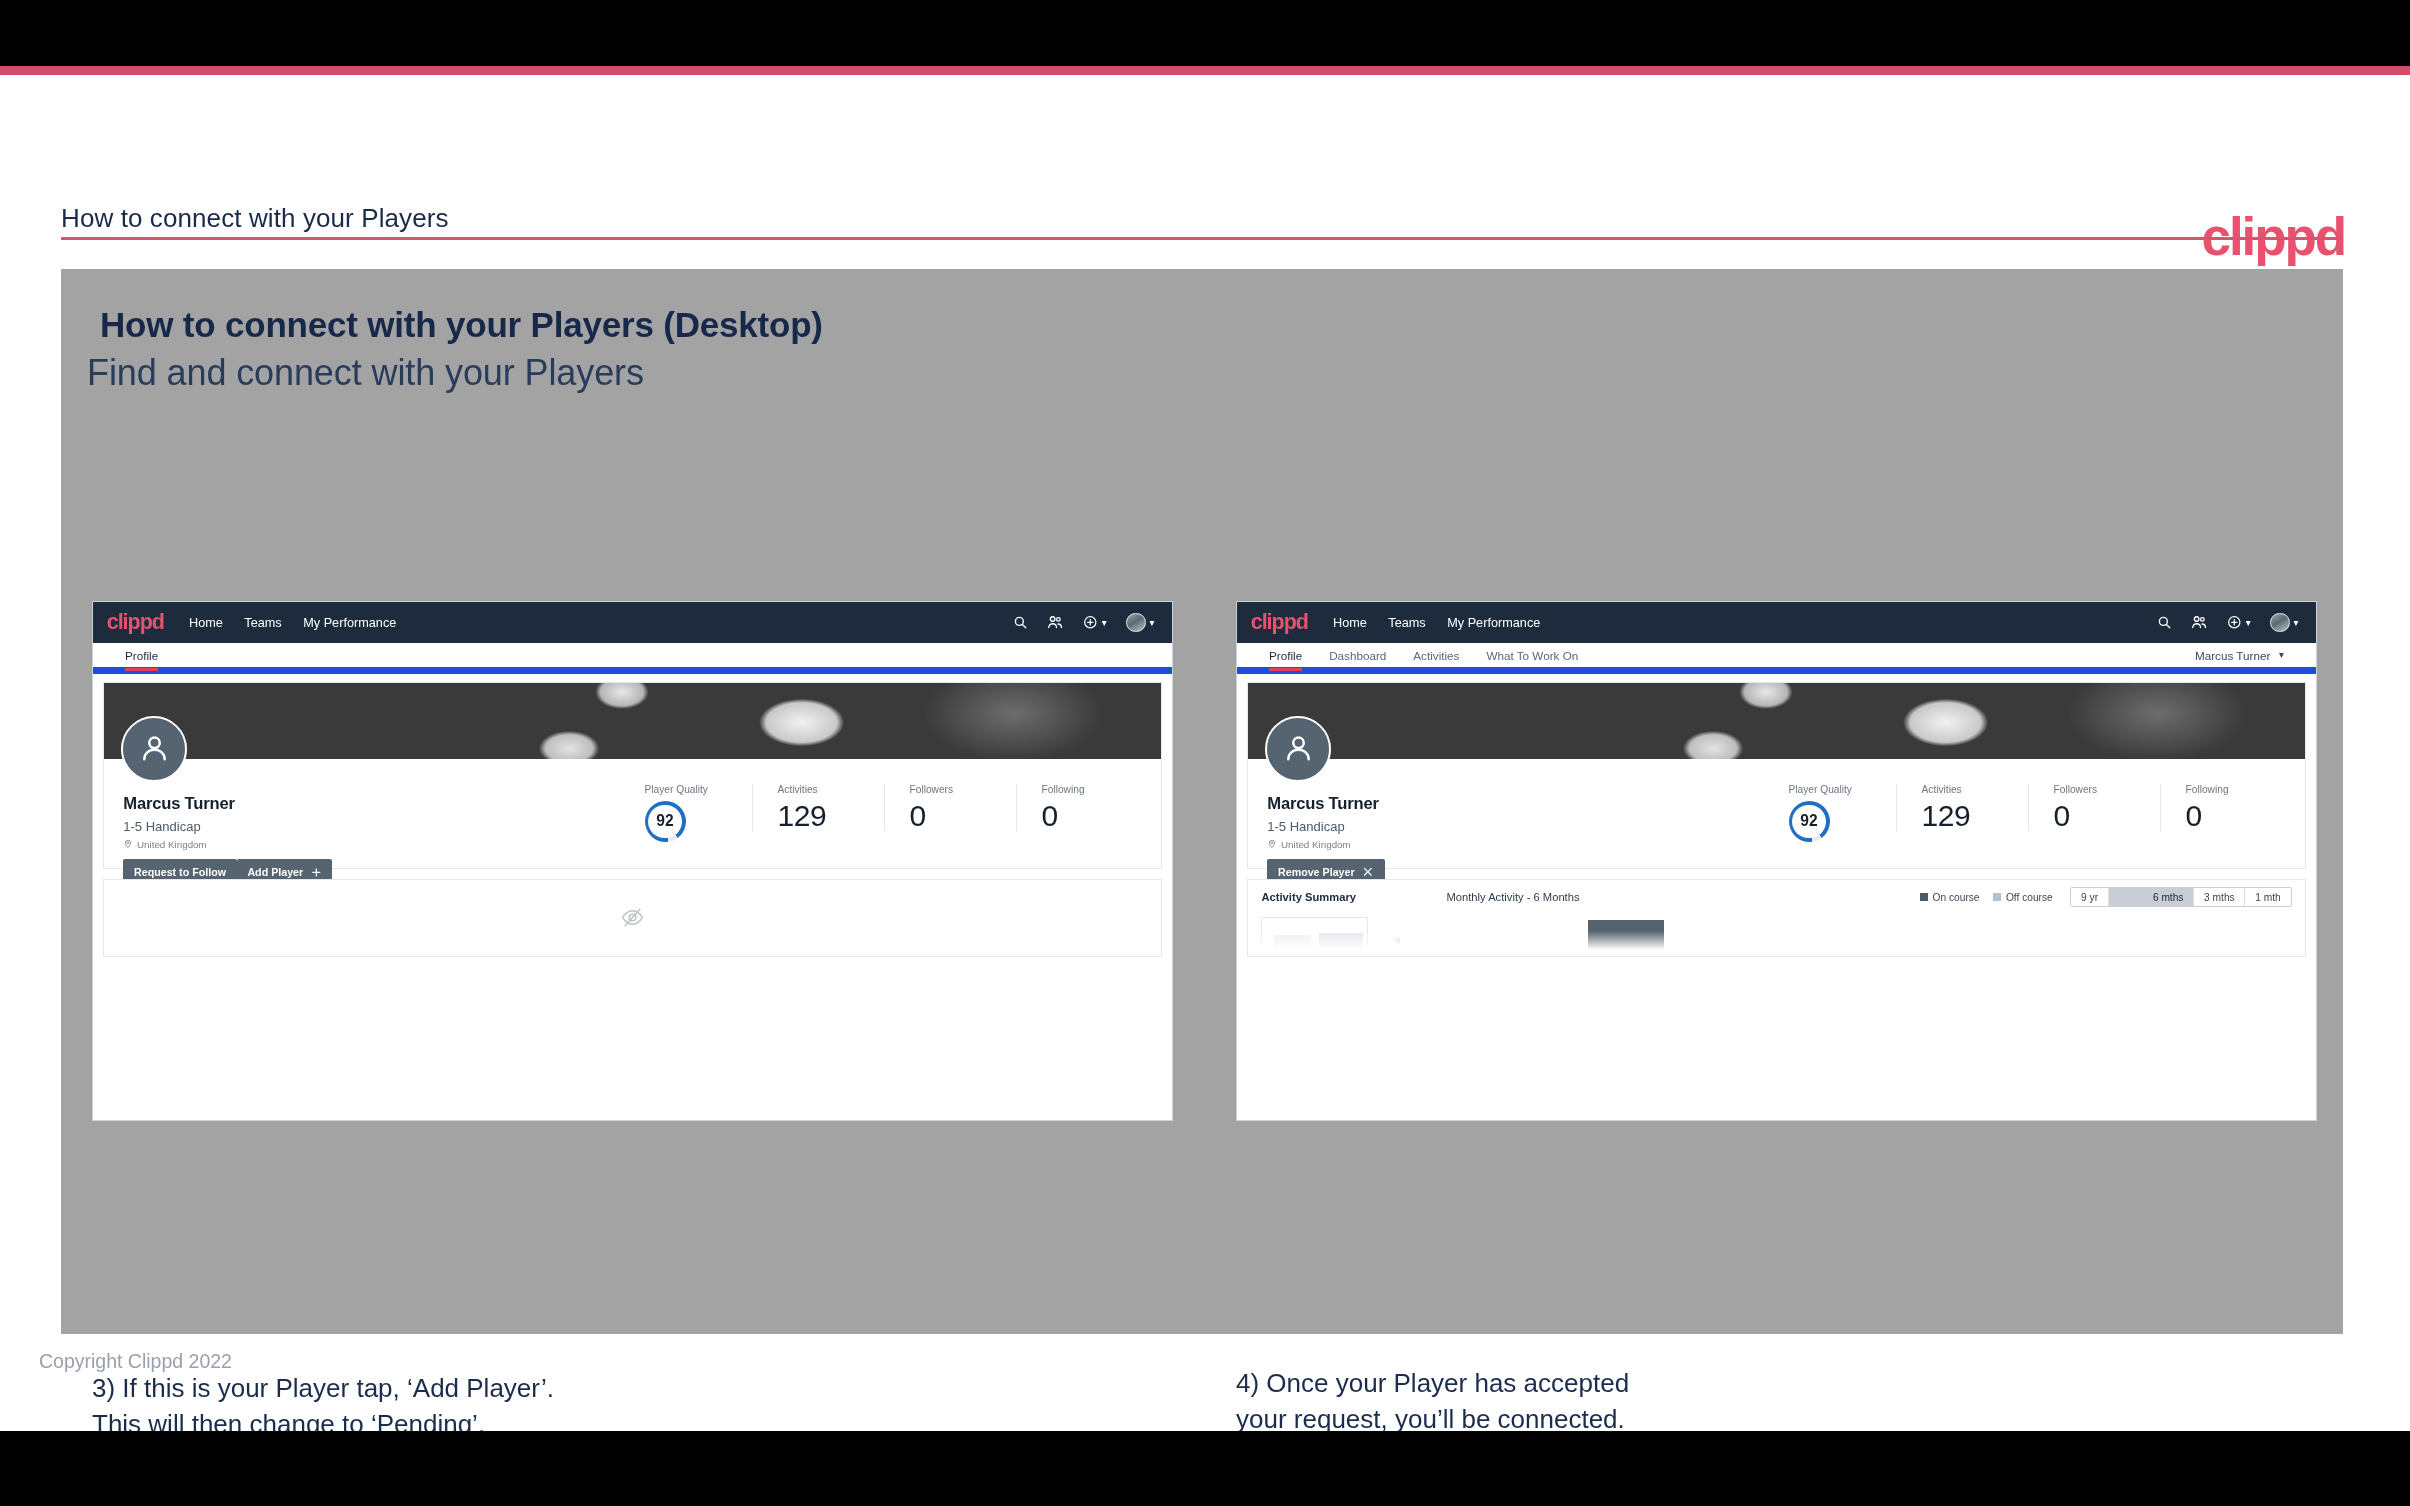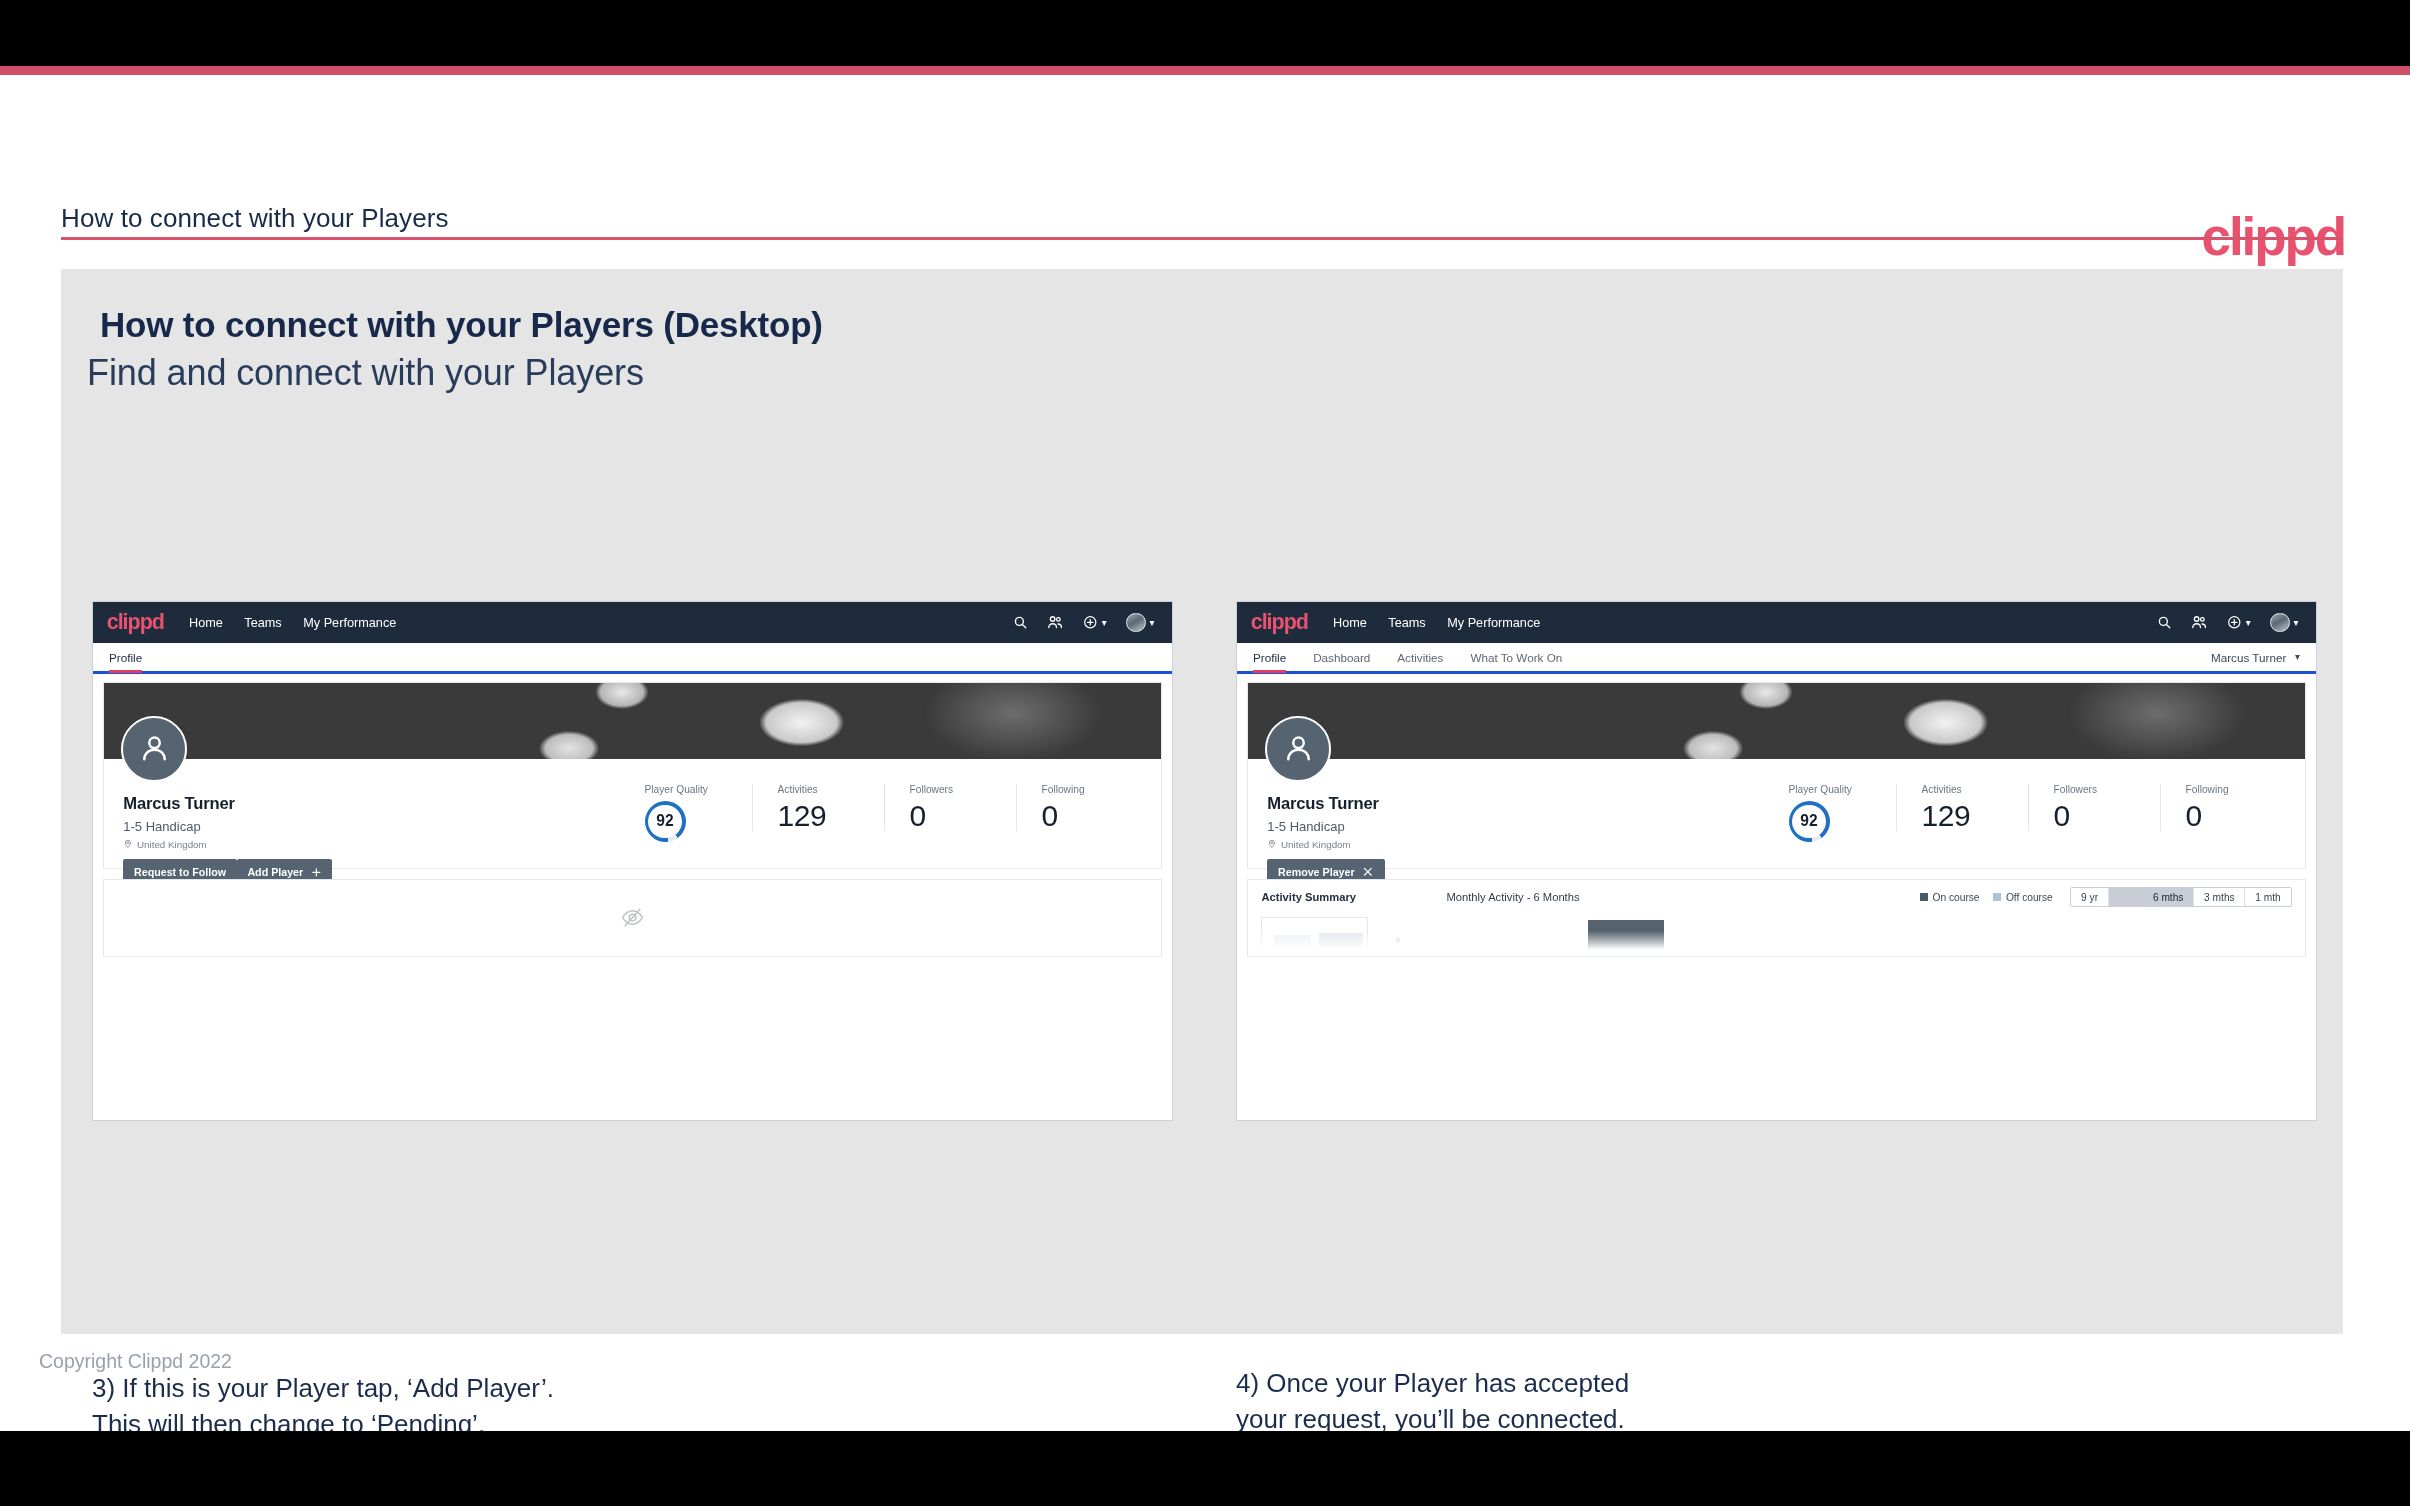--- a/index.html
+++ b/index.html
@@ -33,21 +33,21 @@
     font-size:53px; font-weight:800; color:#e8526e;
     letter-spacing:-2.1px; font-family:"Liberation Sans", sans-serif;
   }
   .header-rule {
     position:absolute; left:61px; top:162px; width:2282px; height:2.9px; background:#d8536b;
   }
 
   
   .content-panel {
     position:absolute; left:61px; top:194px; width:2282px; height:1065px;
-    background:#e5e5e5;
+    background:#a3a3a3;
     text-decoration:underline;
   }
 
   .title-main {
     position:absolute; left:39px; top:36px;
     font-size:35px; font-weight:700; color:#17284a; letter-spacing:-0.2px;
   }
   .title-sub {
     position:absolute; left:26px; top:83px;
     font-size:36px; font-weight:400; color:#2a3c5c; letter-spacing:-0.1px;
@@ -79,21 +79,21 @@
   .nav-avatar {
     width:19.5px; height:19.5px; border-radius:50%;
     background:linear-gradient(150deg,#9aa6ae 0%,#5c6a74 45%,#b9c3c9 100%);
     border:1px solid #e6e9ec;
   }
   .caret { margin-left:3.9px; font-size:9.8px; color:#ffffff; line-height:1; }
 
   
   .apptabs {
     position:relative; width:100%; height:31px; background:#ffffff;
-    border-bottom:3px solid #1d4ed8; display:flex; align-items:center; padding:0 16px;
+    border-bottom:7px solid #1d4ed8; display:flex; align-items:center; padding:0 32px;
   }
   .apptab {
     font-size:11.7px; color:#5d6874; margin-right:27px; position:relative;
     height:31px; display:flex; align-items:center; white-space:nowrap;
   }
   .apptab.active { color:#1d2b3d; }
   .apptab.active::after {
     content:""; position:absolute; left:0; right:0; bottom:0; height:2.9px; background:#e0405e;
   }
   .tabs-user {

